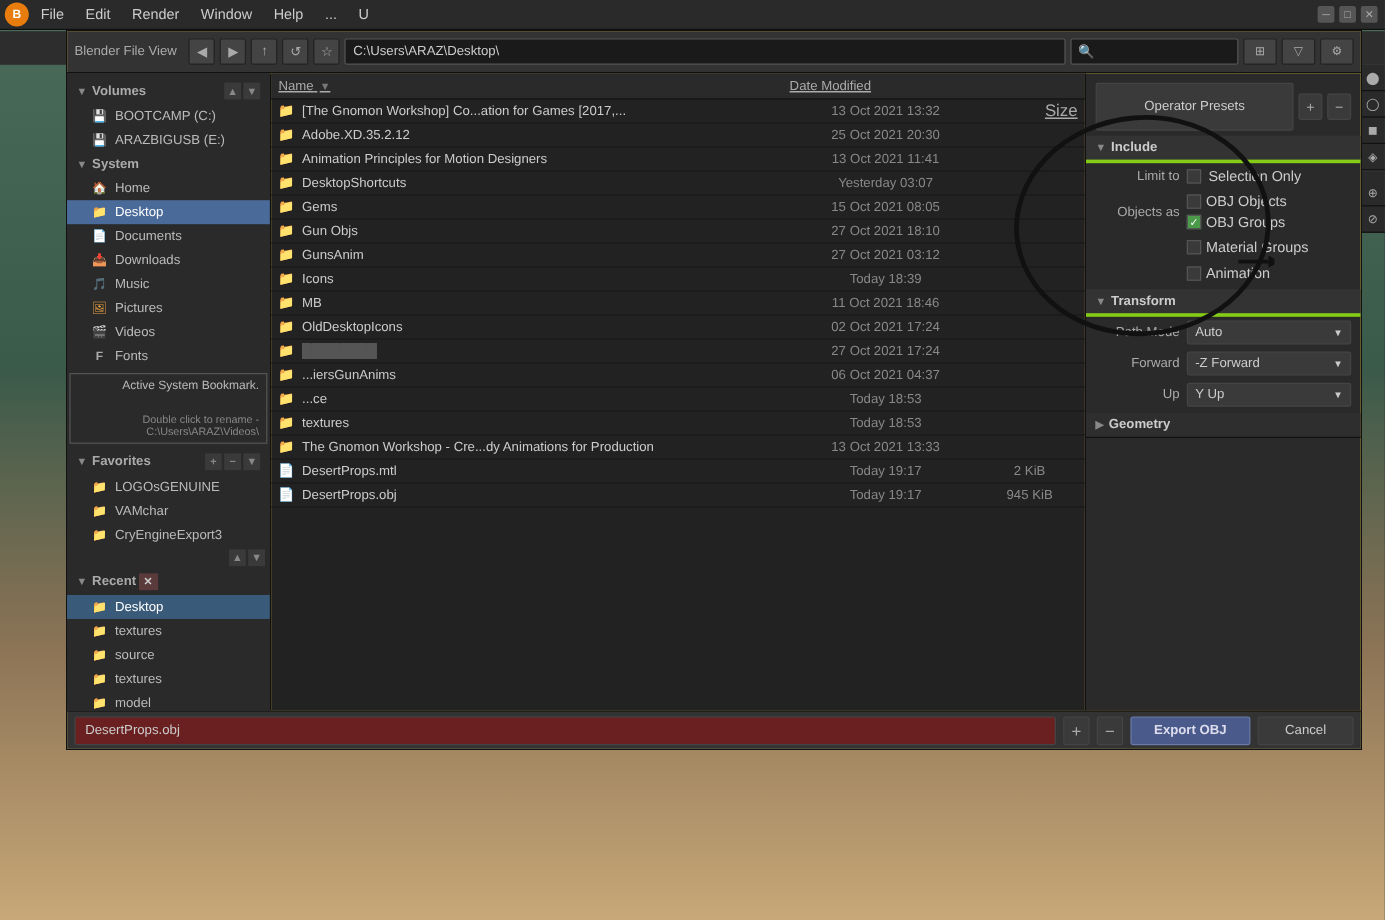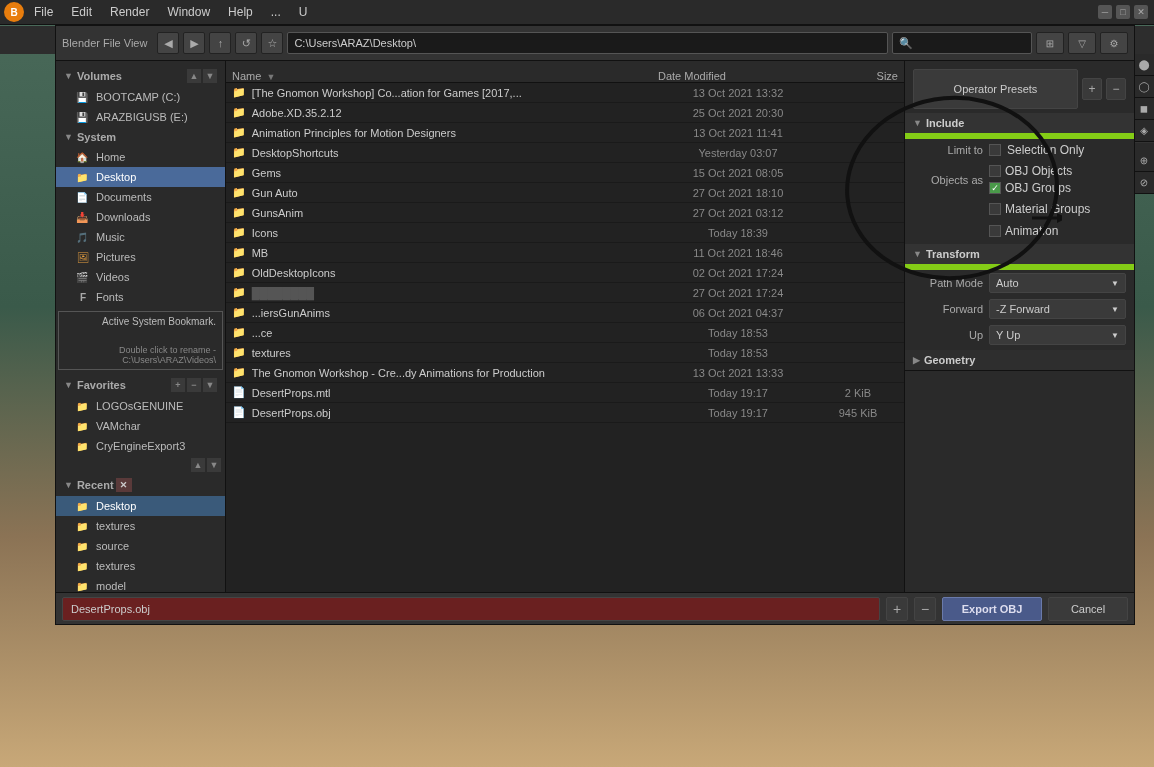--- a/index.html
+++ b/index.html
@@ -171,31 +171,32 @@
     .folder-icon { color: #e8a040; }
 
     
     .fb-filelist {
       flex: 1;
       overflow-y: auto;
       background: #222;
     }
     .fb-list-header {
       display: flex;
-      align-items: flex-end;
+      align-items: center;
       height: 22px;
       background: #2a2a2a;
       border-bottom: 1px solid #111;
       padding: 0 6px;
       position: sticky;
       top: 0;
+      text-decoration: underline;
     }
     .fb-col-name { flex: 1; color: #aaa; font-size: 11px; cursor: pointer; }
     .fb-col-date { width: 160px; color: #aaa; font-size: 11px; cursor: pointer; }
-    .fb-col-size { width: 80px; color: #aaa; font-size: 11px; text-align: right; cursor: pointer; margin-top: 40px; }
+    .fb-col-size { width: 80px; color: #aaa; font-size: 14px; text-align: right; cursor: pointer; margin-top: 40px; }
     .fb-col-sort { font-size: 9px; margin-left: 2px; color: #777; }
 
     .fb-file-row {
       display: flex;
       align-items: center;
       height: 20px;
       padding: 0 6px;
       cursor: pointer;
       border-bottom: 1px solid #1a1a1a;
     }
@@ -217,21 +218,21 @@
     }
     .rp-section-header {
       display: flex;
       align-items: center;
       padding: 4px 8px;
       background: #333;
       color: #ccc;
       font-size: 11px;
       font-weight: bold;
       cursor: pointer;
-      border-bottom: 6px solid #84cc16;
+      border-bottom: 3px solid #84cc16;
     }
     .rp-section-arrow { margin-right: 4px; font-size: 9px; color: #888; }
 
     .rp-row {
       display: flex;
       align-items: center;
       padding: 3px 8px;
       gap: 6px;
       min-height: 22px;
     }
@@ -655,21 +656,21 @@
         <div class="fb-file-name">
           <span style="color:#e8a040;">📁</span>
           <span>Gems</span>
         </div>
         <div class="fb-file-date">15 Oct 2021 08:05</div>
         <div class="fb-file-size"></div>
       </div>
       <div class="fb-file-row">
         <div class="fb-file-name">
           <span style="color:#e8a040;">📁</span>
-          <span>Gun Auto</span>
+          <span>Gun Objs</span>
         </div>
         <div class="fb-file-date">27 Oct 2021 18:10</div>
         <div class="fb-file-size"></div>
       </div>
       <div class="fb-file-row">
         <div class="fb-file-name">
           <span style="color:#e8a040;">📁</span>
           <span>GunsAnim</span>
         </div>
         <div class="fb-file-date">27 Oct 2021 03:12</div>

